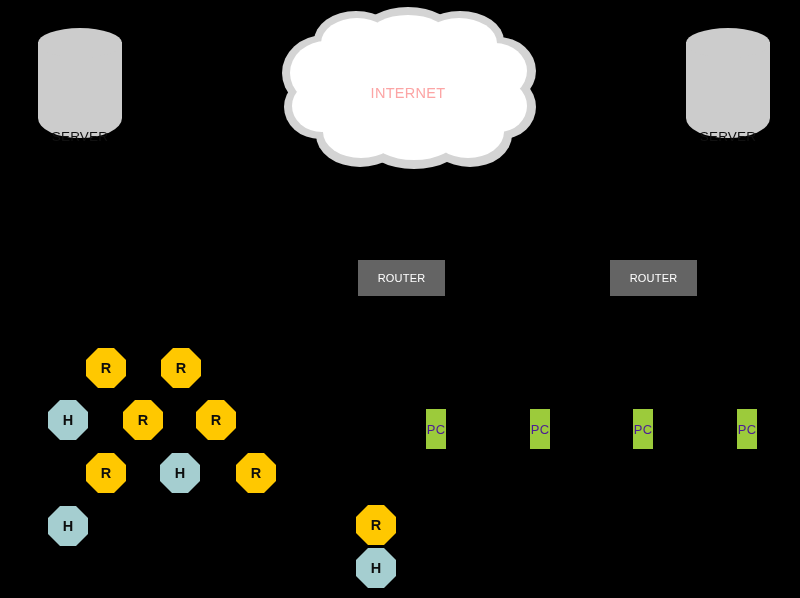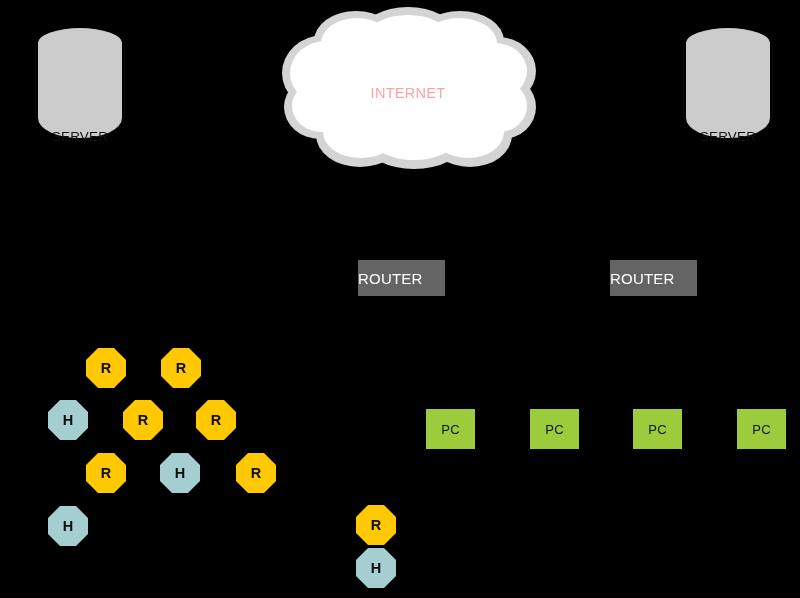--- a/index.html
+++ b/index.html
@@ -74,36 +74,36 @@
 
   
   .graybox {
     background: #646464;
     color: #FFFFFF;
     display: flex;
     align-items: center;
     box-sizing: border-box;
   }
   .graybox.centered {
-    justify-content: flex-start;
-    font-size: 15px;
+    justify-content: center;
+    font-size: 11px;
     letter-spacing: .2px;
   }
   .graybox.edge {
     justify-content: flex-start;
     padding-left: 9px;
     font-size: 11.5px;
     line-height: 14px;
   }
 
   
   .pcbox {
-    width: 49px; height: 40px;
+    width: 20px; height: 40px;
     background: #9CCB3B;
-    color: #0f172a;
+    color: #4c1d95;
     display: flex;
     align-items: center;
     justify-content: center;
     font-size: 13px;
     letter-spacing: .2px;
   }
 
   
   .octa {
     width: 40px; height: 40px;

